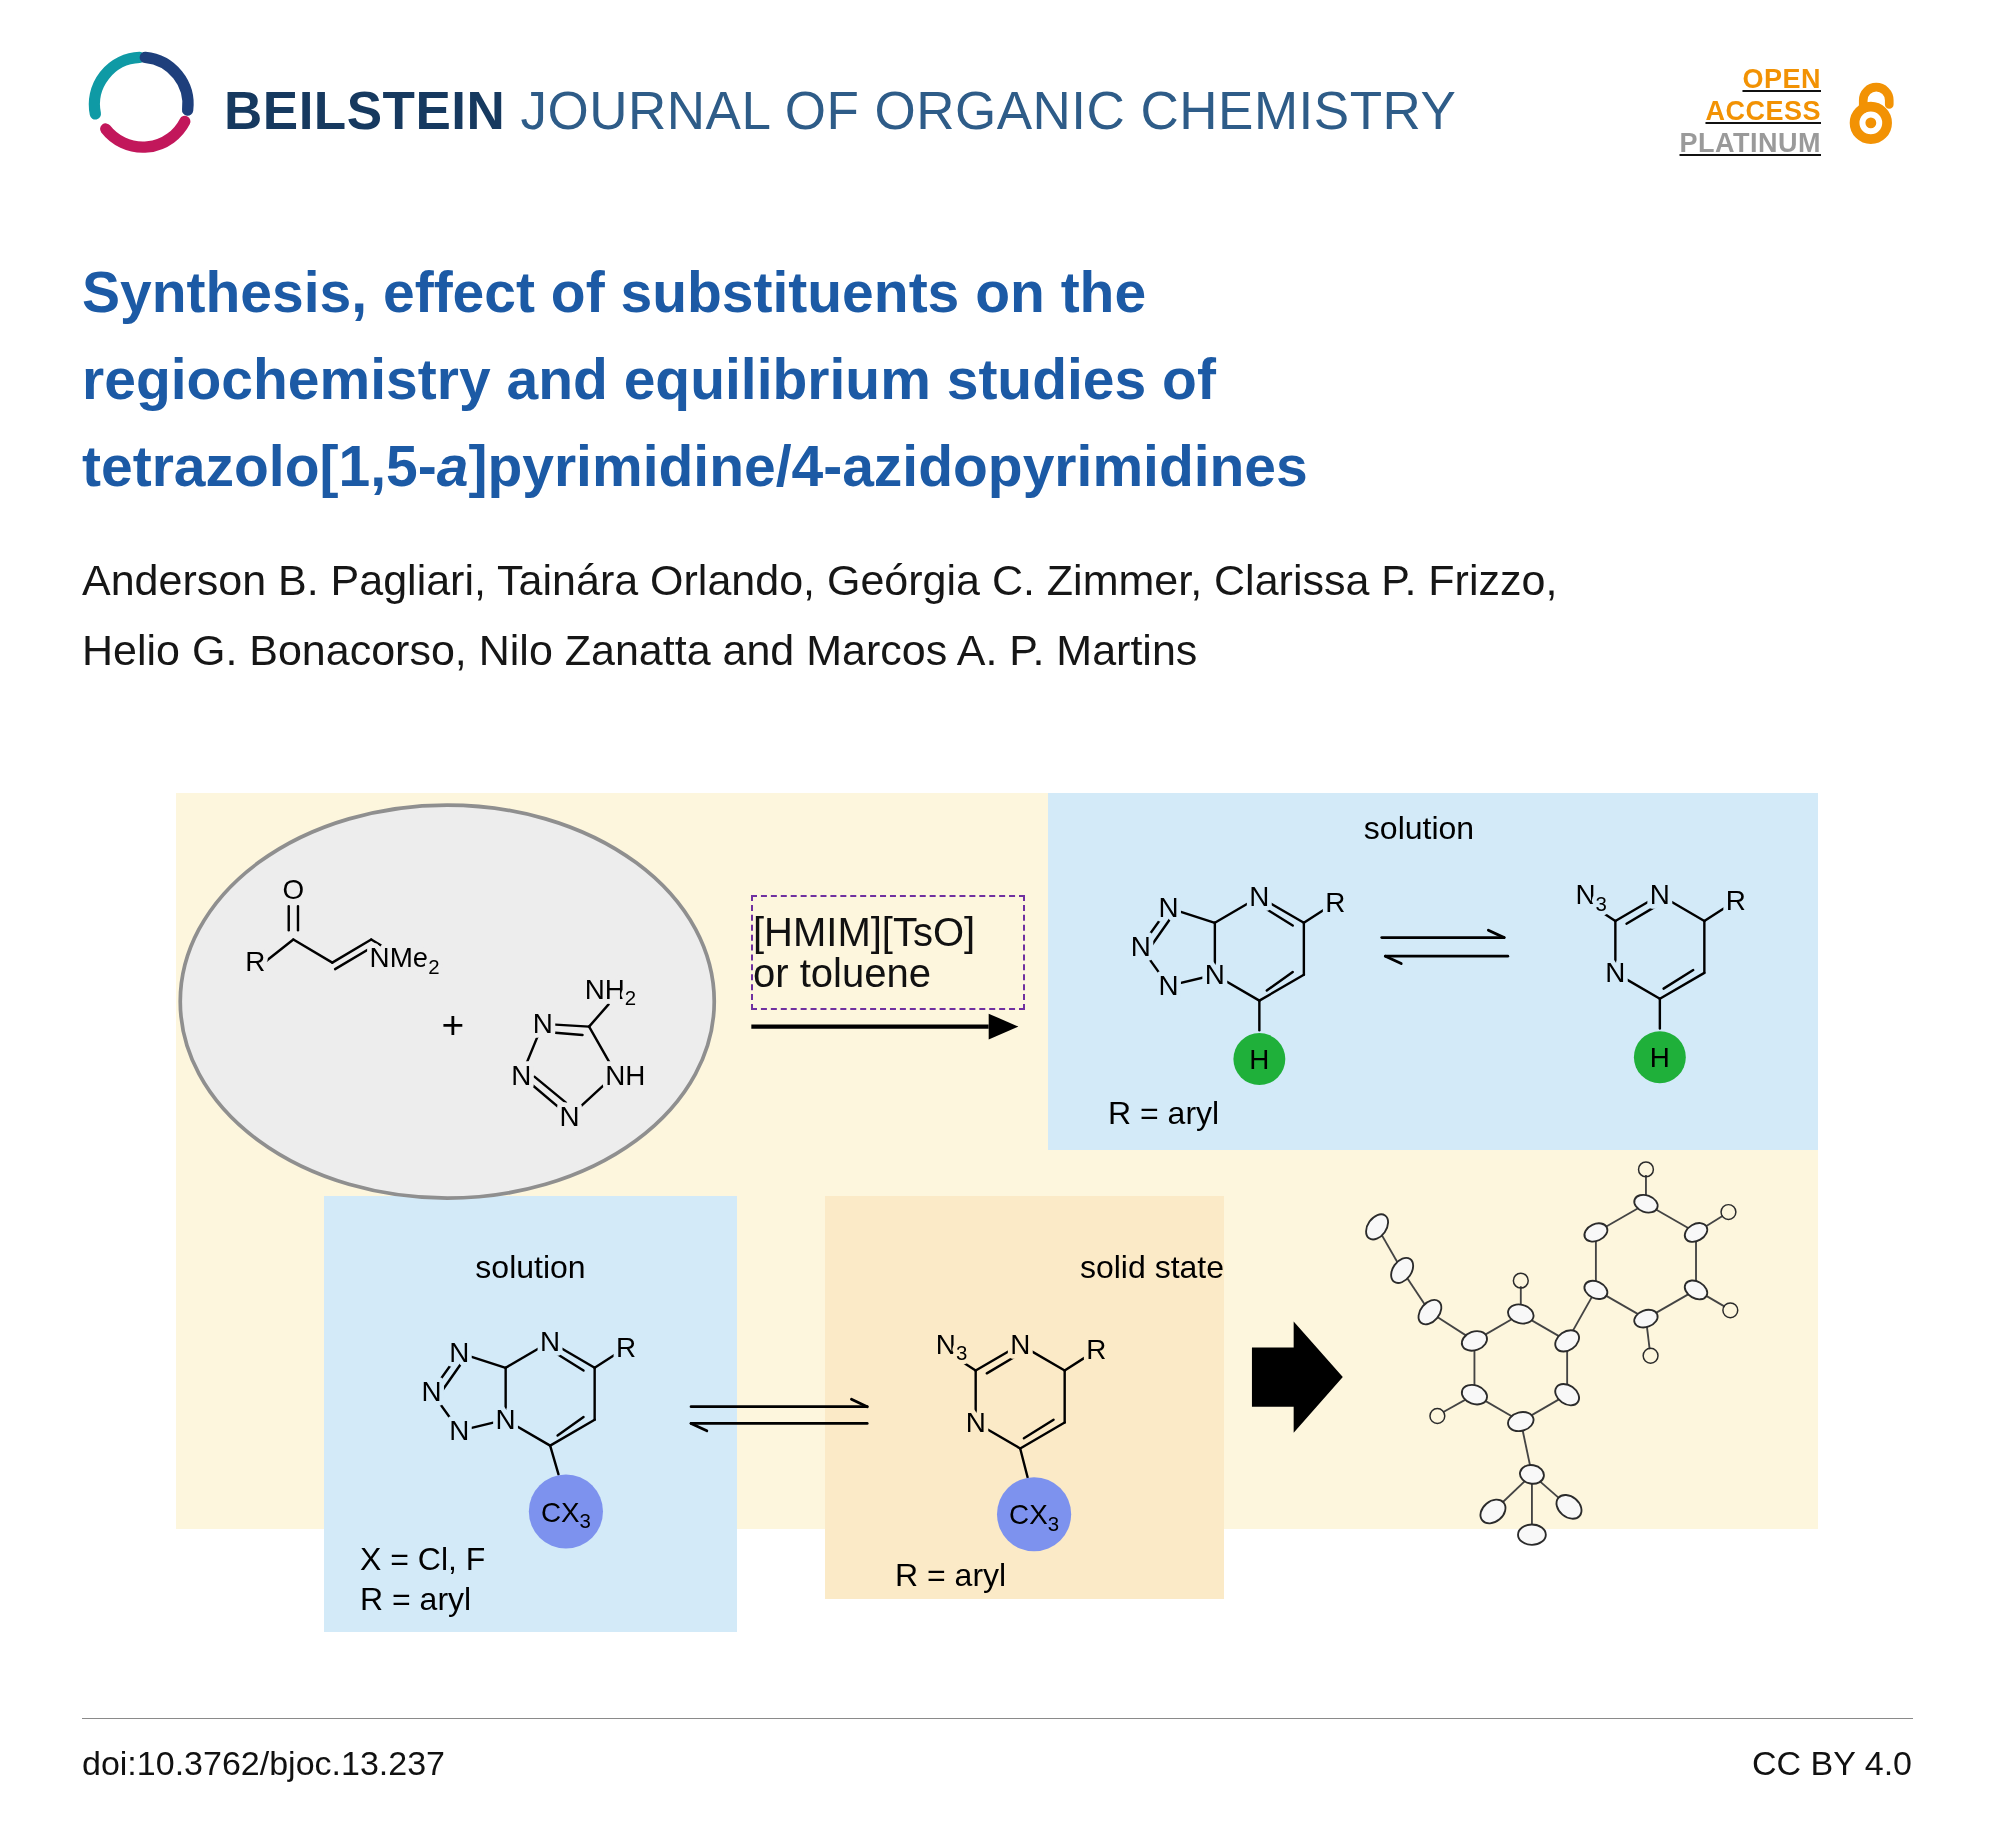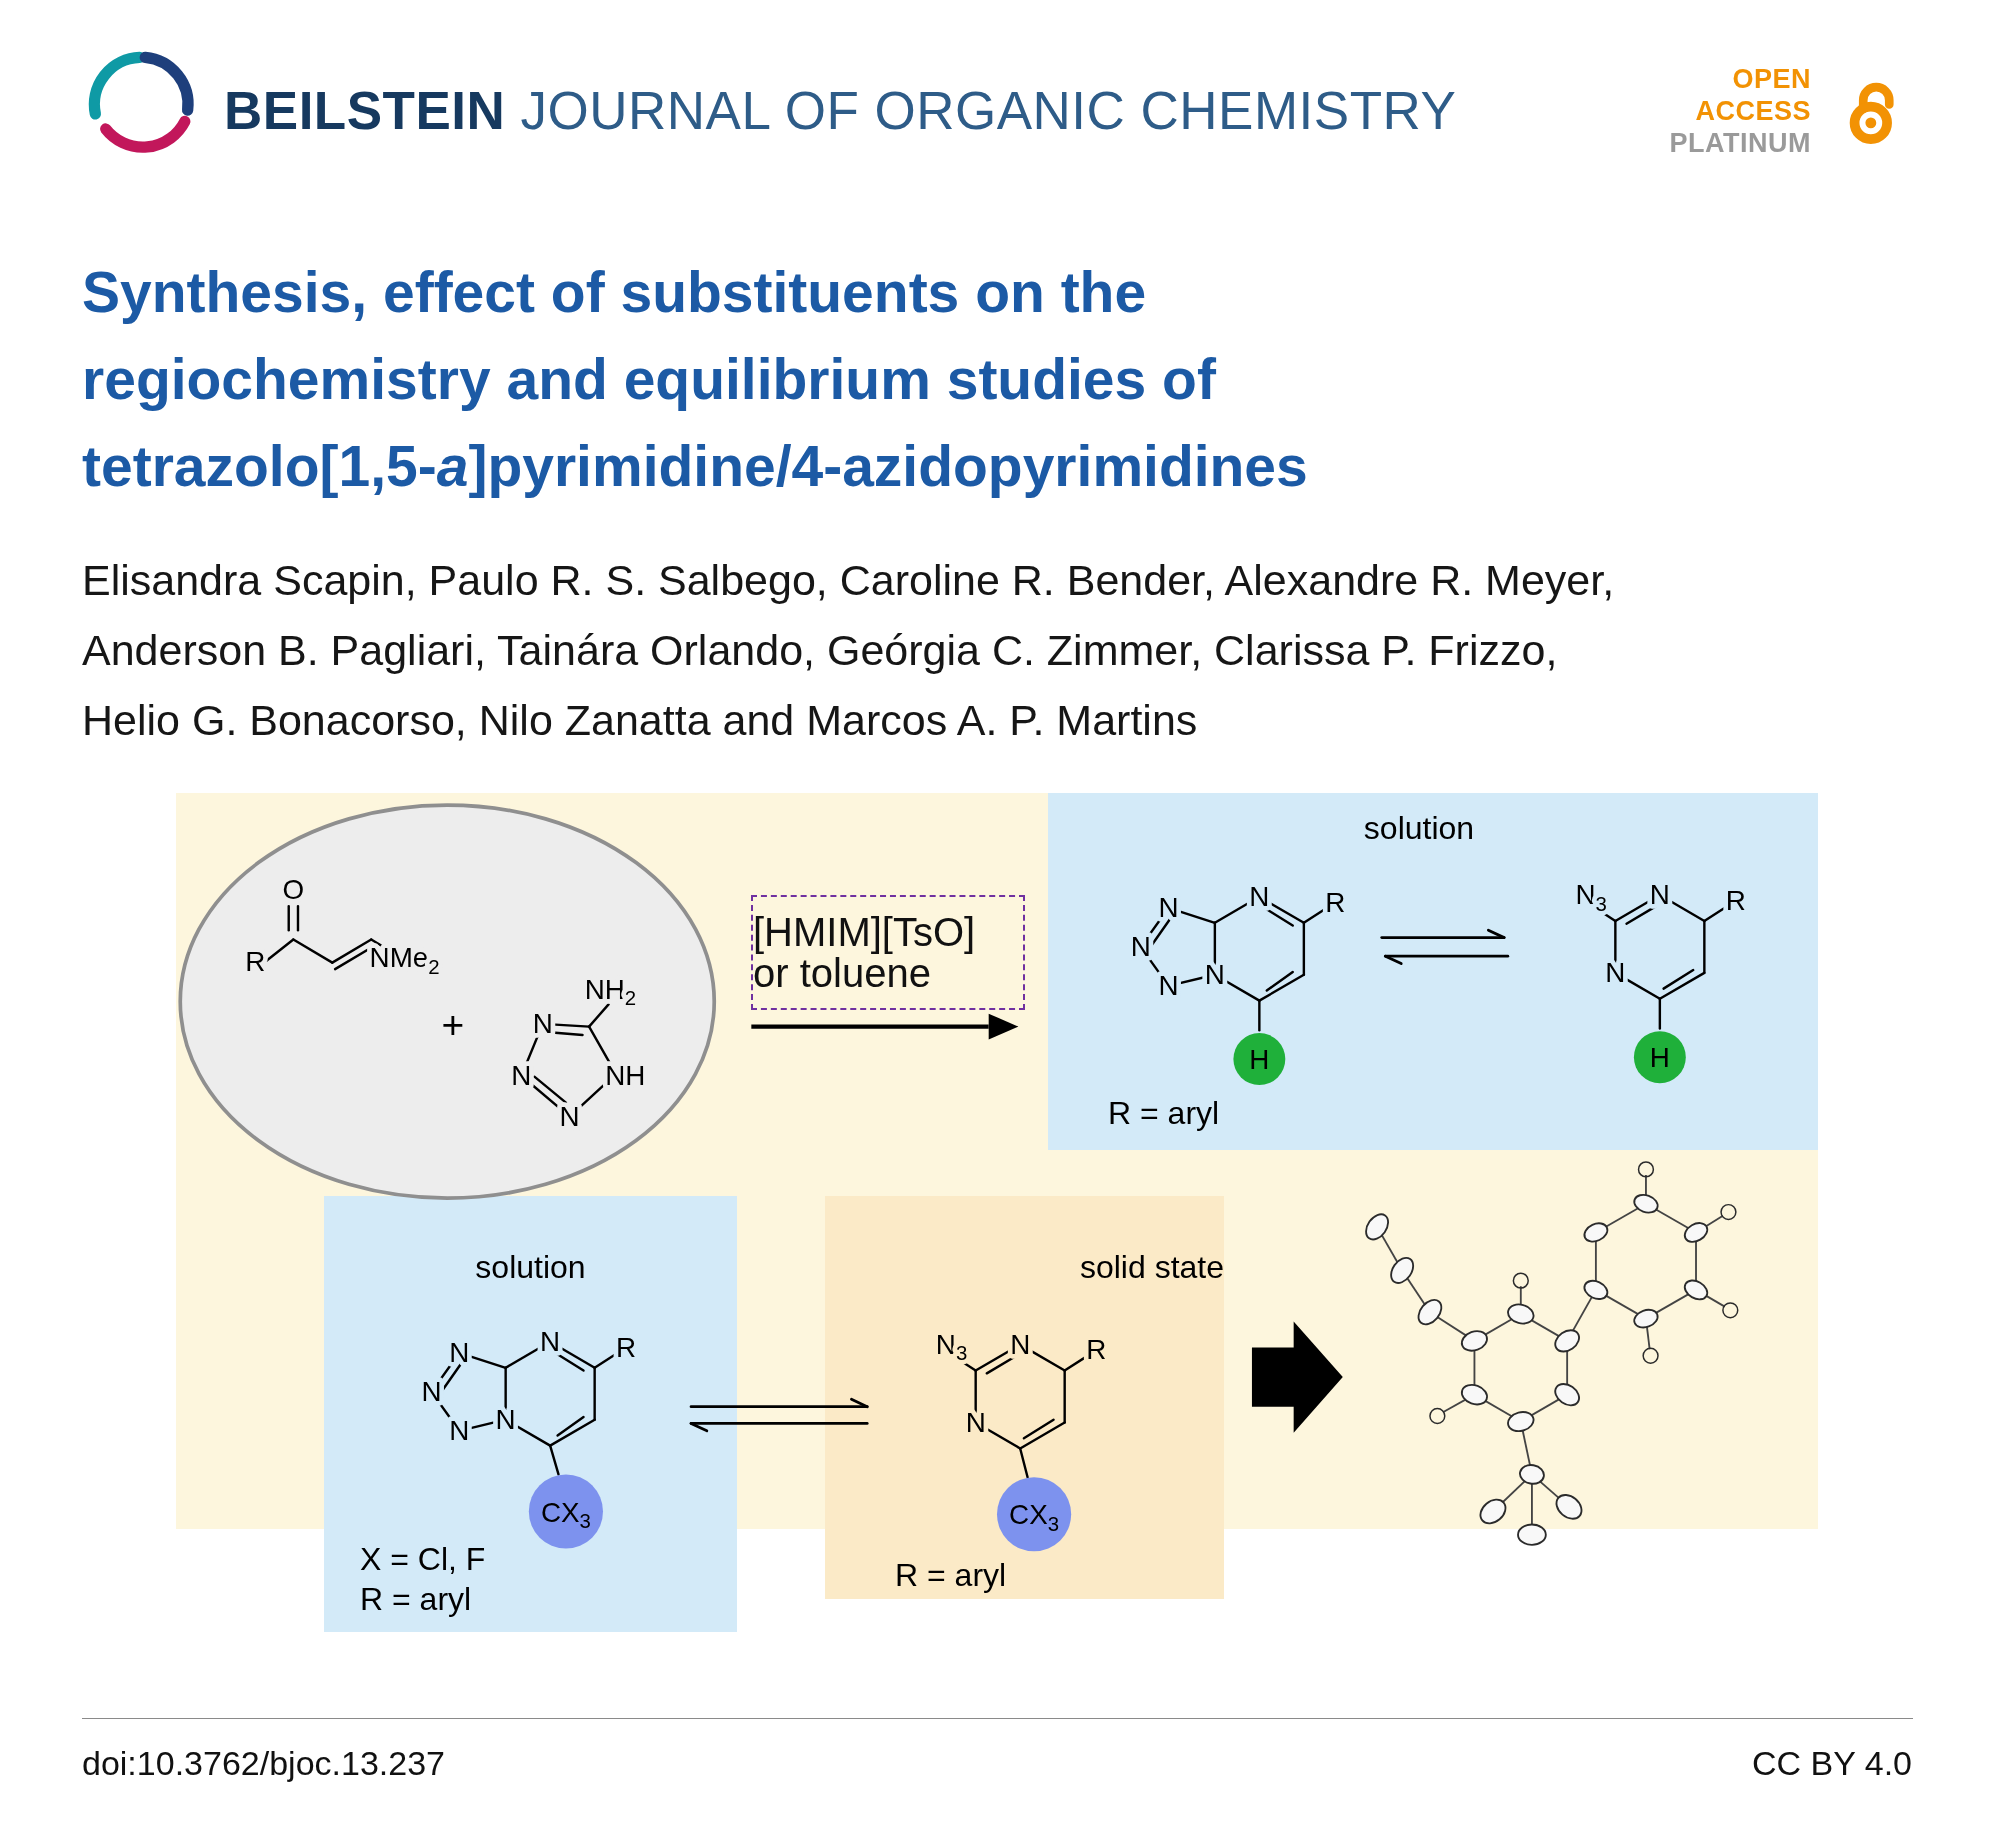--- a/index.html
+++ b/index.html
@@ -11,21 +11,21 @@
   html,body{margin:0;padding:0;}
   body{width:1994px;height:1845px;position:relative;background:#fff;
        font-family:"Liberation Sans",sans-serif;color:#111;overflow:hidden;}
   .abs{position:absolute;}
 
   
   .logo{left:85px;top:48px;width:113px;height:113px;}
   .journal-name{left:224px;top:80px;font-size:53px;letter-spacing:0.5px;white-space:nowrap;}
   .journal-name b{color:var(--journal-navy);font-weight:bold;}
   .journal-name span.rest{color:var(--journal-blue);font-weight:400;}
-  .oa-badge{right:82px;top:63px;display:flex;align-items:center;gap:23px;}
+  .oa-badge{right:82px;top:63px;display:flex;align-items:center;gap:13px;text-decoration:underline;}
   .oa-text{text-align:right;font-weight:bold;font-size:27px;line-height:32px;letter-spacing:0.5px;}
   .oa-text .orange{color:var(--oa-orange);}
   .oa-text .gray{color:var(--platinum-gray);}
 
   
   .title{left:82px;top:249px;width:1577px;font-size:57px;font-weight:bold;
          color:var(--title-blue);line-height:87px;}
   .authors{left:82px;top:545px;width:1818px;font-size:43px;line-height:70px;color:#161616;}
 
   
@@ -83,21 +83,20 @@
   </svg>
 </div>
 
 <div class="abs title">
   <div>Synthesis, effect of substituents on the</div>
   <div>regiochemistry and equilibrium studies of</div>
   <div><span>tetrazolo[1,5-</span><em>a</em><span>]pyrimidine/4-azidopyrimidines</span></div>
 </div>
 
 <div class="abs authors">
-  <div>Elisandra Scapin, Paulo R. S. Salbego, Caroline R. Bender, Alexandre R. Meyer,</div>
   <div>Anderson B. Pagliari, Tainára Orlando, Geórgia C. Zimmer, Clarissa P. Frizzo,</div>
   <div>Helio G. Bonacorso, Nilo Zanatta and Marcos A. P. Martins</div>
 </div>
 
 <div class="abs ga">
   <div class="box box-blue-top"></div>
   <div class="box box-blue-bottom"></div>
   <div class="box box-orange"></div>
 
   <div class="cap" style="left:1104px;top:16.7px;width:278px;text-align:center">solution</div>

